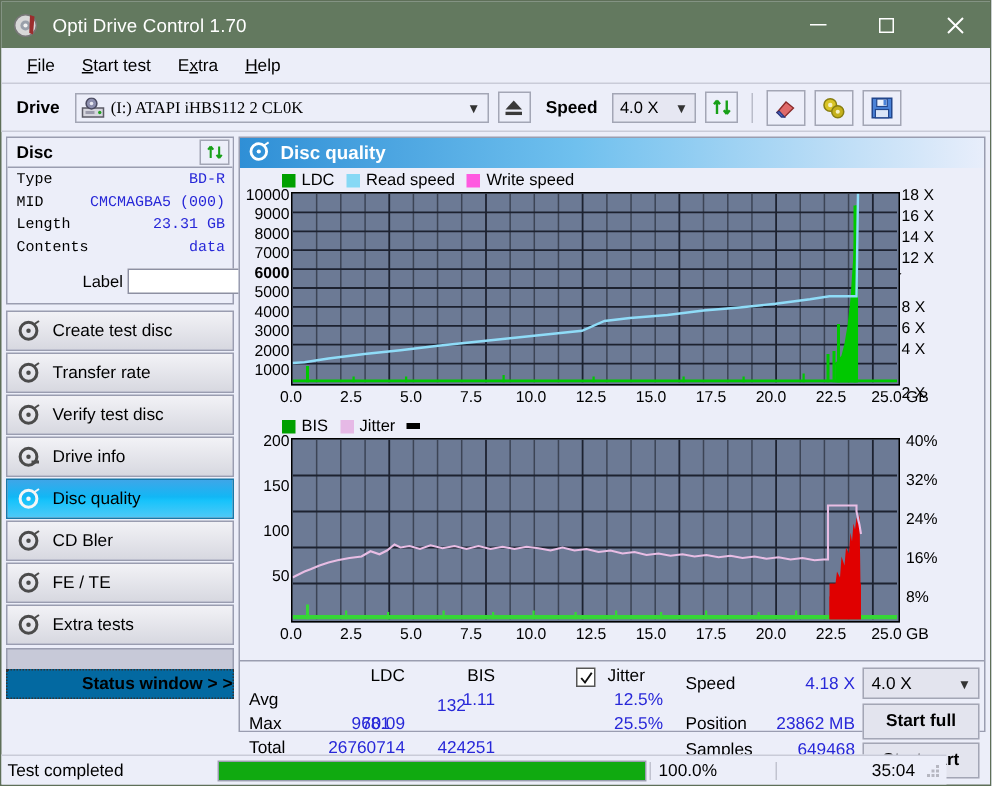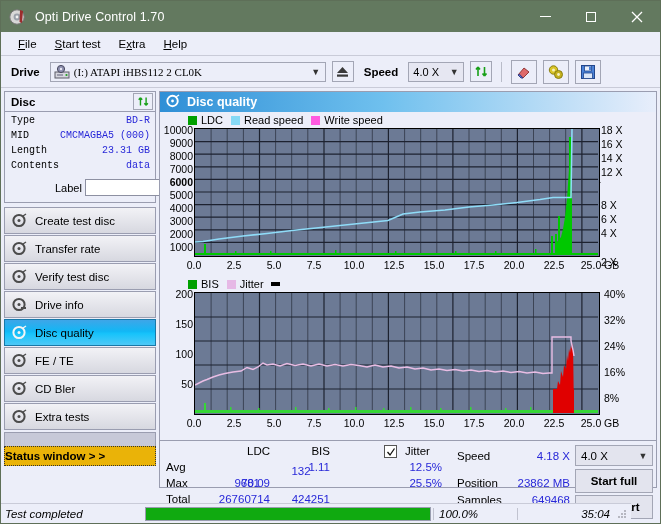--- a/index.html
+++ b/index.html
@@ -67,22 +67,22 @@
 
   .navlist{margin-top:4px;}
   .navbtn{height:27px;margin-bottom:1px;border:1px solid #9a9db0;box-sizing:border-box;
           background:linear-gradient(#f2f2f6,#d7d8e0);
           display:flex;align-items:center;padding-left:7px;gap:8px;font-size:11.5px;}
   .navbtn.active{background:linear-gradient(#3ea6e8,#12b7f5 45%,#17c3fb 55%,#4ec9f7);
                  border:1px solid #1878a8;color:#000;}
   .nav-ico{width:15px;height:15px;flex:0 0 auto;position:relative;}
   .statusfiller{height:14px;background:#c7c9d8;margin-top:2px;border:1px solid #9a9db0;
                 border-bottom:none;box-sizing:border-box;}
-  .statuswin{height:20px;border:1px dotted #333;display:flex;align-items:center;justify-content:flex-start;
-             background:#eab308;font-size:11.5px;font-weight:bold;box-sizing:border-box;}
+  .statuswin{height:20px;border:1px dotted #333;display:flex;align-items:center;justify-content:flex-end;
+             background:#0369a1;font-size:11.5px;font-weight:bold;box-sizing:border-box;}
 
   
   .main{flex:1 1 auto;padding:3px 3px 0 0;box-sizing:border-box;}
   .mainpanel{border:1px solid #9a9db0;height:100%;box-sizing:border-box;background:#eceef9;
              display:flex;flex-direction:column;}
   .dq-head{height:20px;background:linear-gradient(to right,#2f8fd6,#6fc0ee 45%,#e8eefb);
            display:flex;align-items:center;gap:7px;padding-left:6px;}
   .dq-head b{color:#fff;font-size:12.5px;}
 
   
@@ -104,21 +104,21 @@
   .cbx svg{display:block;}
   .selbox{position:absolute;width:78px;height:21px;background:#e3e4ee;border:1px solid #a3a6b5;
           box-sizing:border-box;display:flex;align-items:center;font-size:11.5px;}
   .selbox .v{padding-left:5px;flex:1 1 auto;}
   .btnwide{position:absolute;width:78px;height:24px;background:#e3e4ee;border:1px solid #a3a6b5;
            box-sizing:border-box;display:flex;align-items:center;justify-content:center;
            font-size:11.5px;font-weight:bold;}
 
   
   .statusbar{position:absolute;left:0;bottom:0;width:630px;height:20px;display:flex;
-             align-items:center;background:#eceef9;border-top:1px solid #c9cbd8;box-sizing:border-box;font-style:italic;}
+             align-items:center;background:#eceef9;border-top:1px solid #c9cbd8;box-sizing:border-box;}
   .sb-text{width:140px;padding-left:4px;font-size:11.5px;}
   .sb-prog{flex:1 1 auto;height:14px;border:1px solid #9a9db0;background:#fff;position:relative;
            box-sizing:border-box;margin-right:2px;}
   .sb-prog i{position:absolute;left:0;top:0;bottom:0;background:#10aa10;display:block;}
   .sb-pct{width:78px;padding-left:5px;font-size:11.5px;border-left:1px solid #c1c3d0;}
   .sb-time{width:92px;text-align:right;padding-right:6px;font-size:11.5px;border-left:1px solid #c1c3d0;}
   .grip{width:12px;height:12px;margin-right:3px;opacity:.55;}
 </style>
 </head>
 <body>
@@ -310,31 +310,31 @@
           <span>Disc quality</span>
         </div>
         <div class="navbtn">
           <span class="nav-ico">
             <svg width="15" height="15" viewBox="0 0 15 15">
                 <circle cx="7" cy="7.5" r="5.6" fill="none" stroke="#4b4b4b" stroke-width="2"></circle>
                 <circle cx="7" cy="7.5" r="1.5" fill="#4b4b4b"></circle>
                 <path d="M11 3 L14 1" stroke="#4b4b4b" stroke-width="1.4"></path>
               </svg>
           </span>
-          <span>FE / TE</span>
+          <span>CD Bler</span>
         </div>
         <div class="navbtn">
           <span class="nav-ico">
             <svg width="15" height="15" viewBox="0 0 15 15">
                 <circle cx="7" cy="7.5" r="5.6" fill="none" stroke="#4b4b4b" stroke-width="2"></circle>
                 <circle cx="7" cy="7.5" r="1.5" fill="#4b4b4b"></circle>
                 <path d="M11 3 L14 1" stroke="#4b4b4b" stroke-width="1.4"></path>
               </svg>
           </span>
-          <span>CD Bler</span>
+          <span>FE / TE</span>
         </div>
         <div class="navbtn">
           <span class="nav-ico">
             <svg width="15" height="15" viewBox="0 0 15 15">
                 <circle cx="7" cy="7.5" r="5.6" fill="none" stroke="#4b4b4b" stroke-width="2"></circle>
                 <circle cx="7" cy="7.5" r="1.5" fill="#4b4b4b"></circle>
                 <path d="M11 3 L14 1" stroke="#4b4b4b" stroke-width="1.4"></path>
               </svg>
           </span>
           <span>Extra tests</span>

